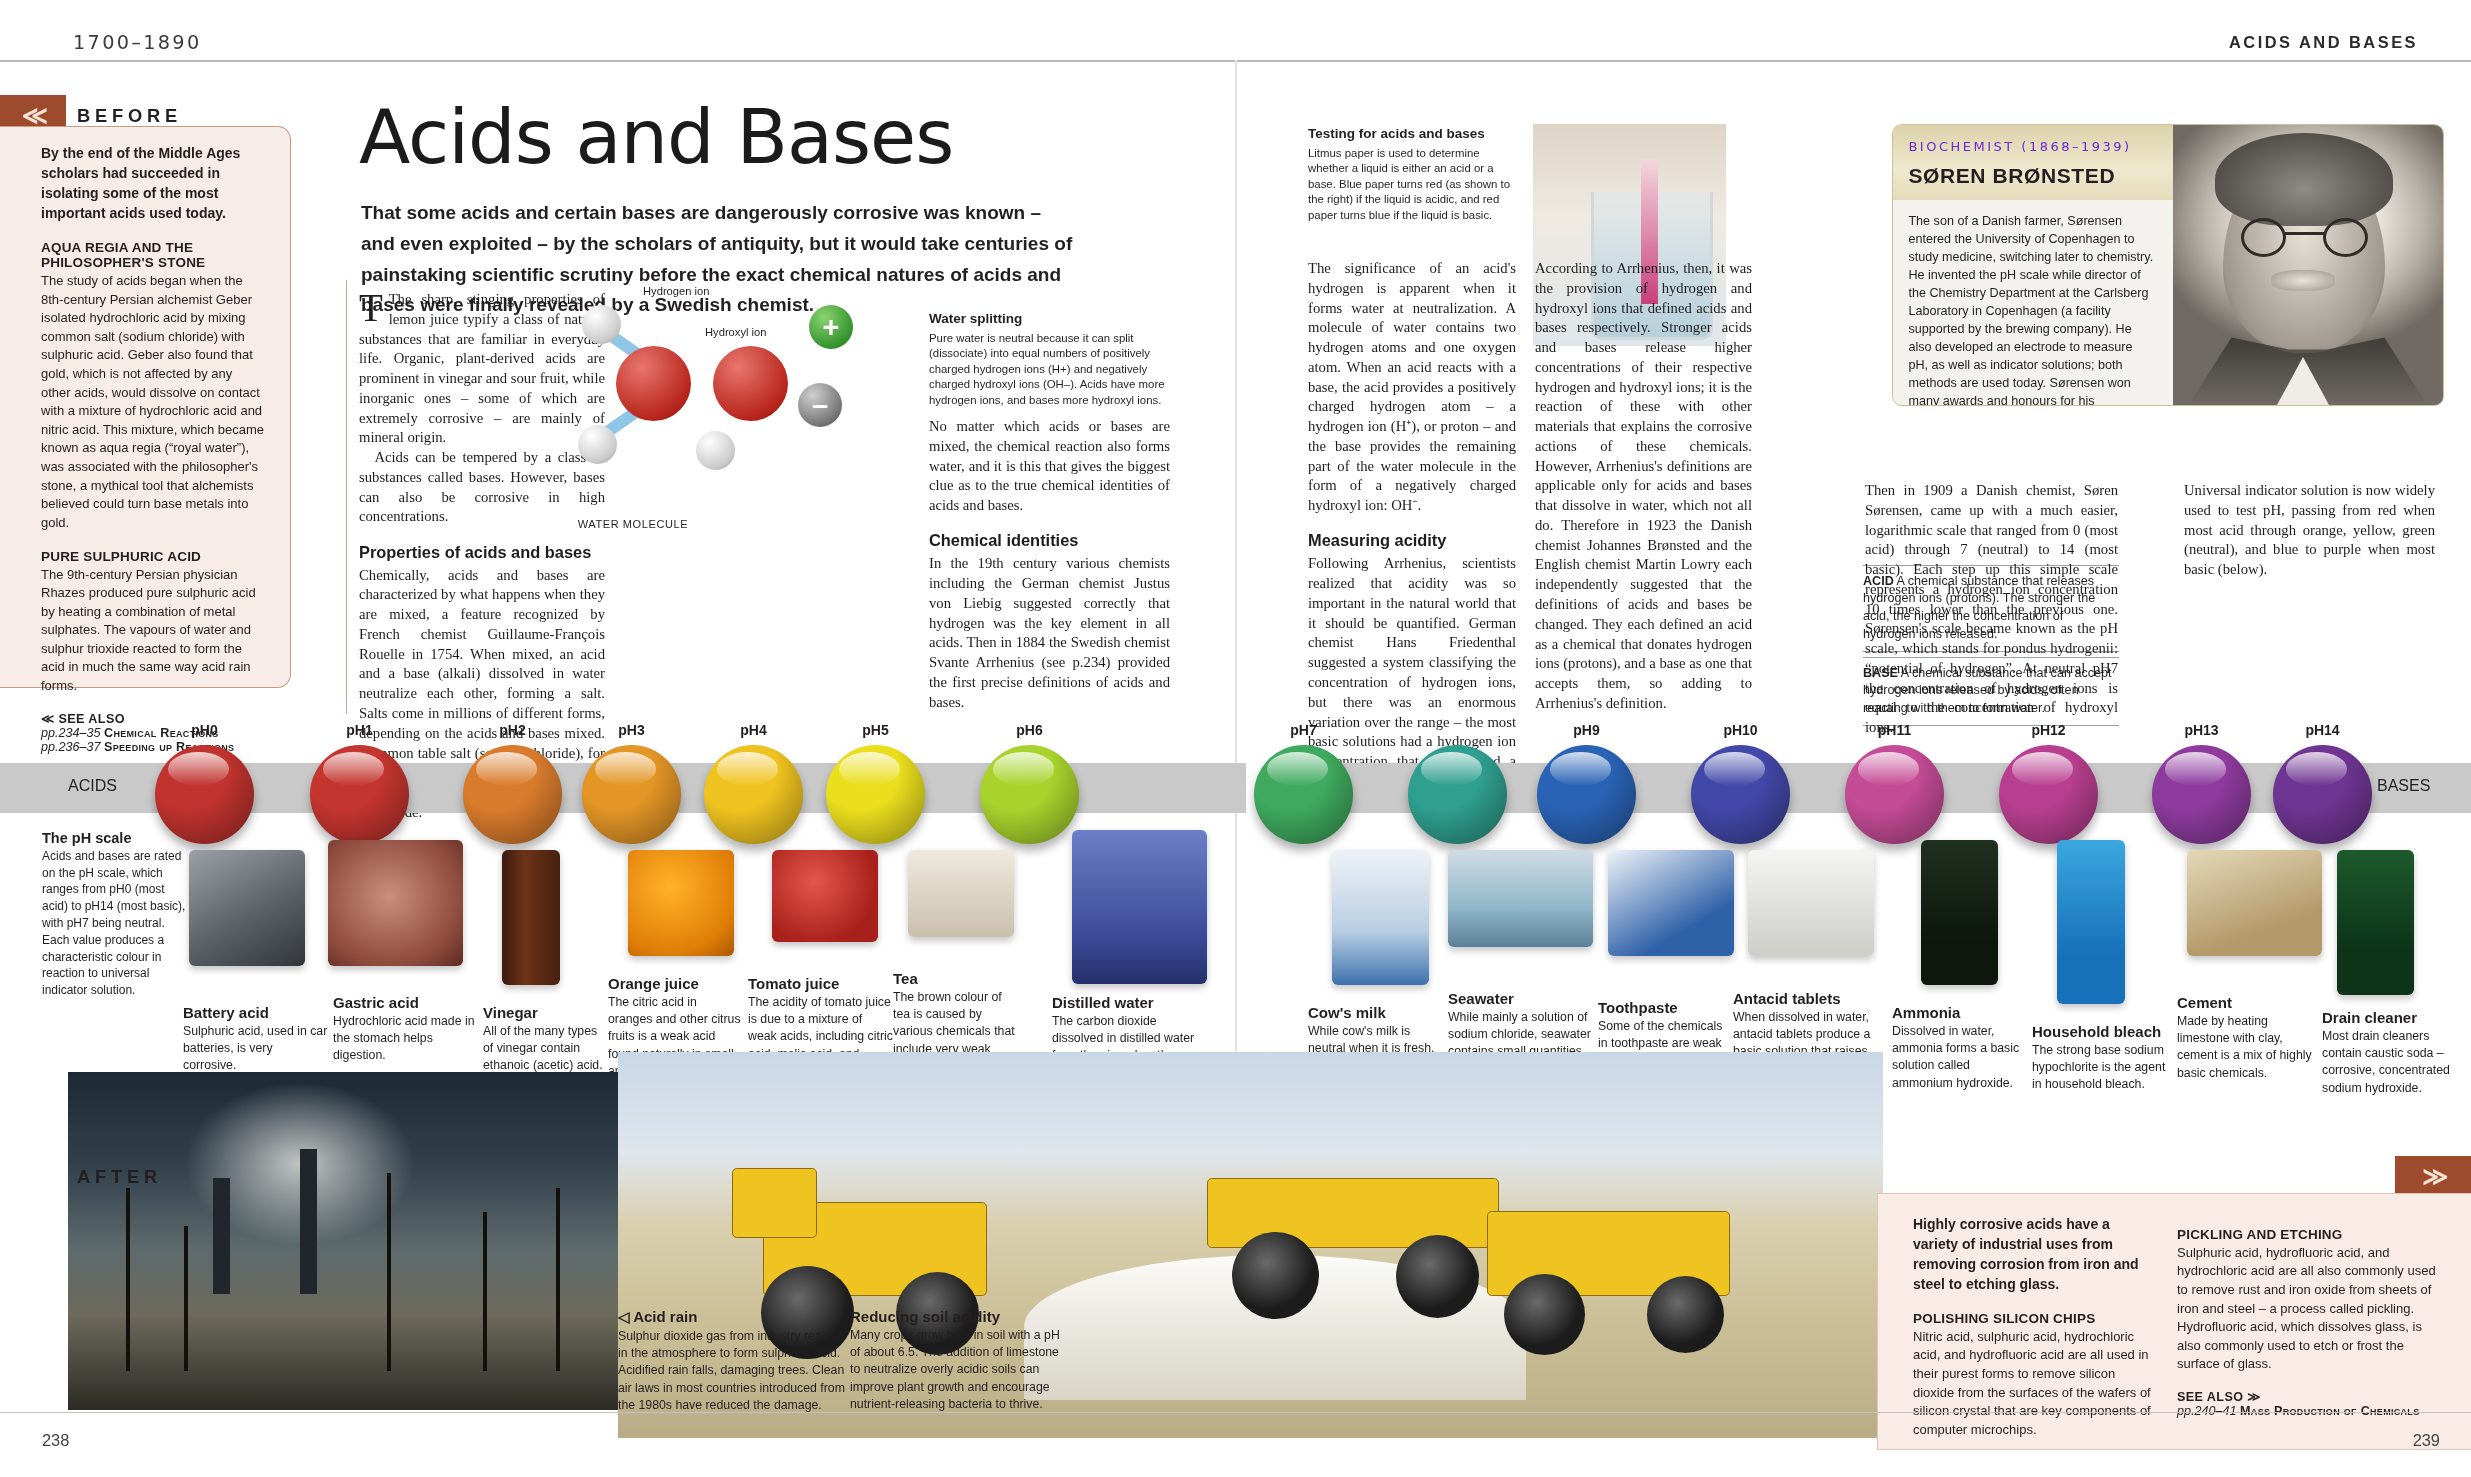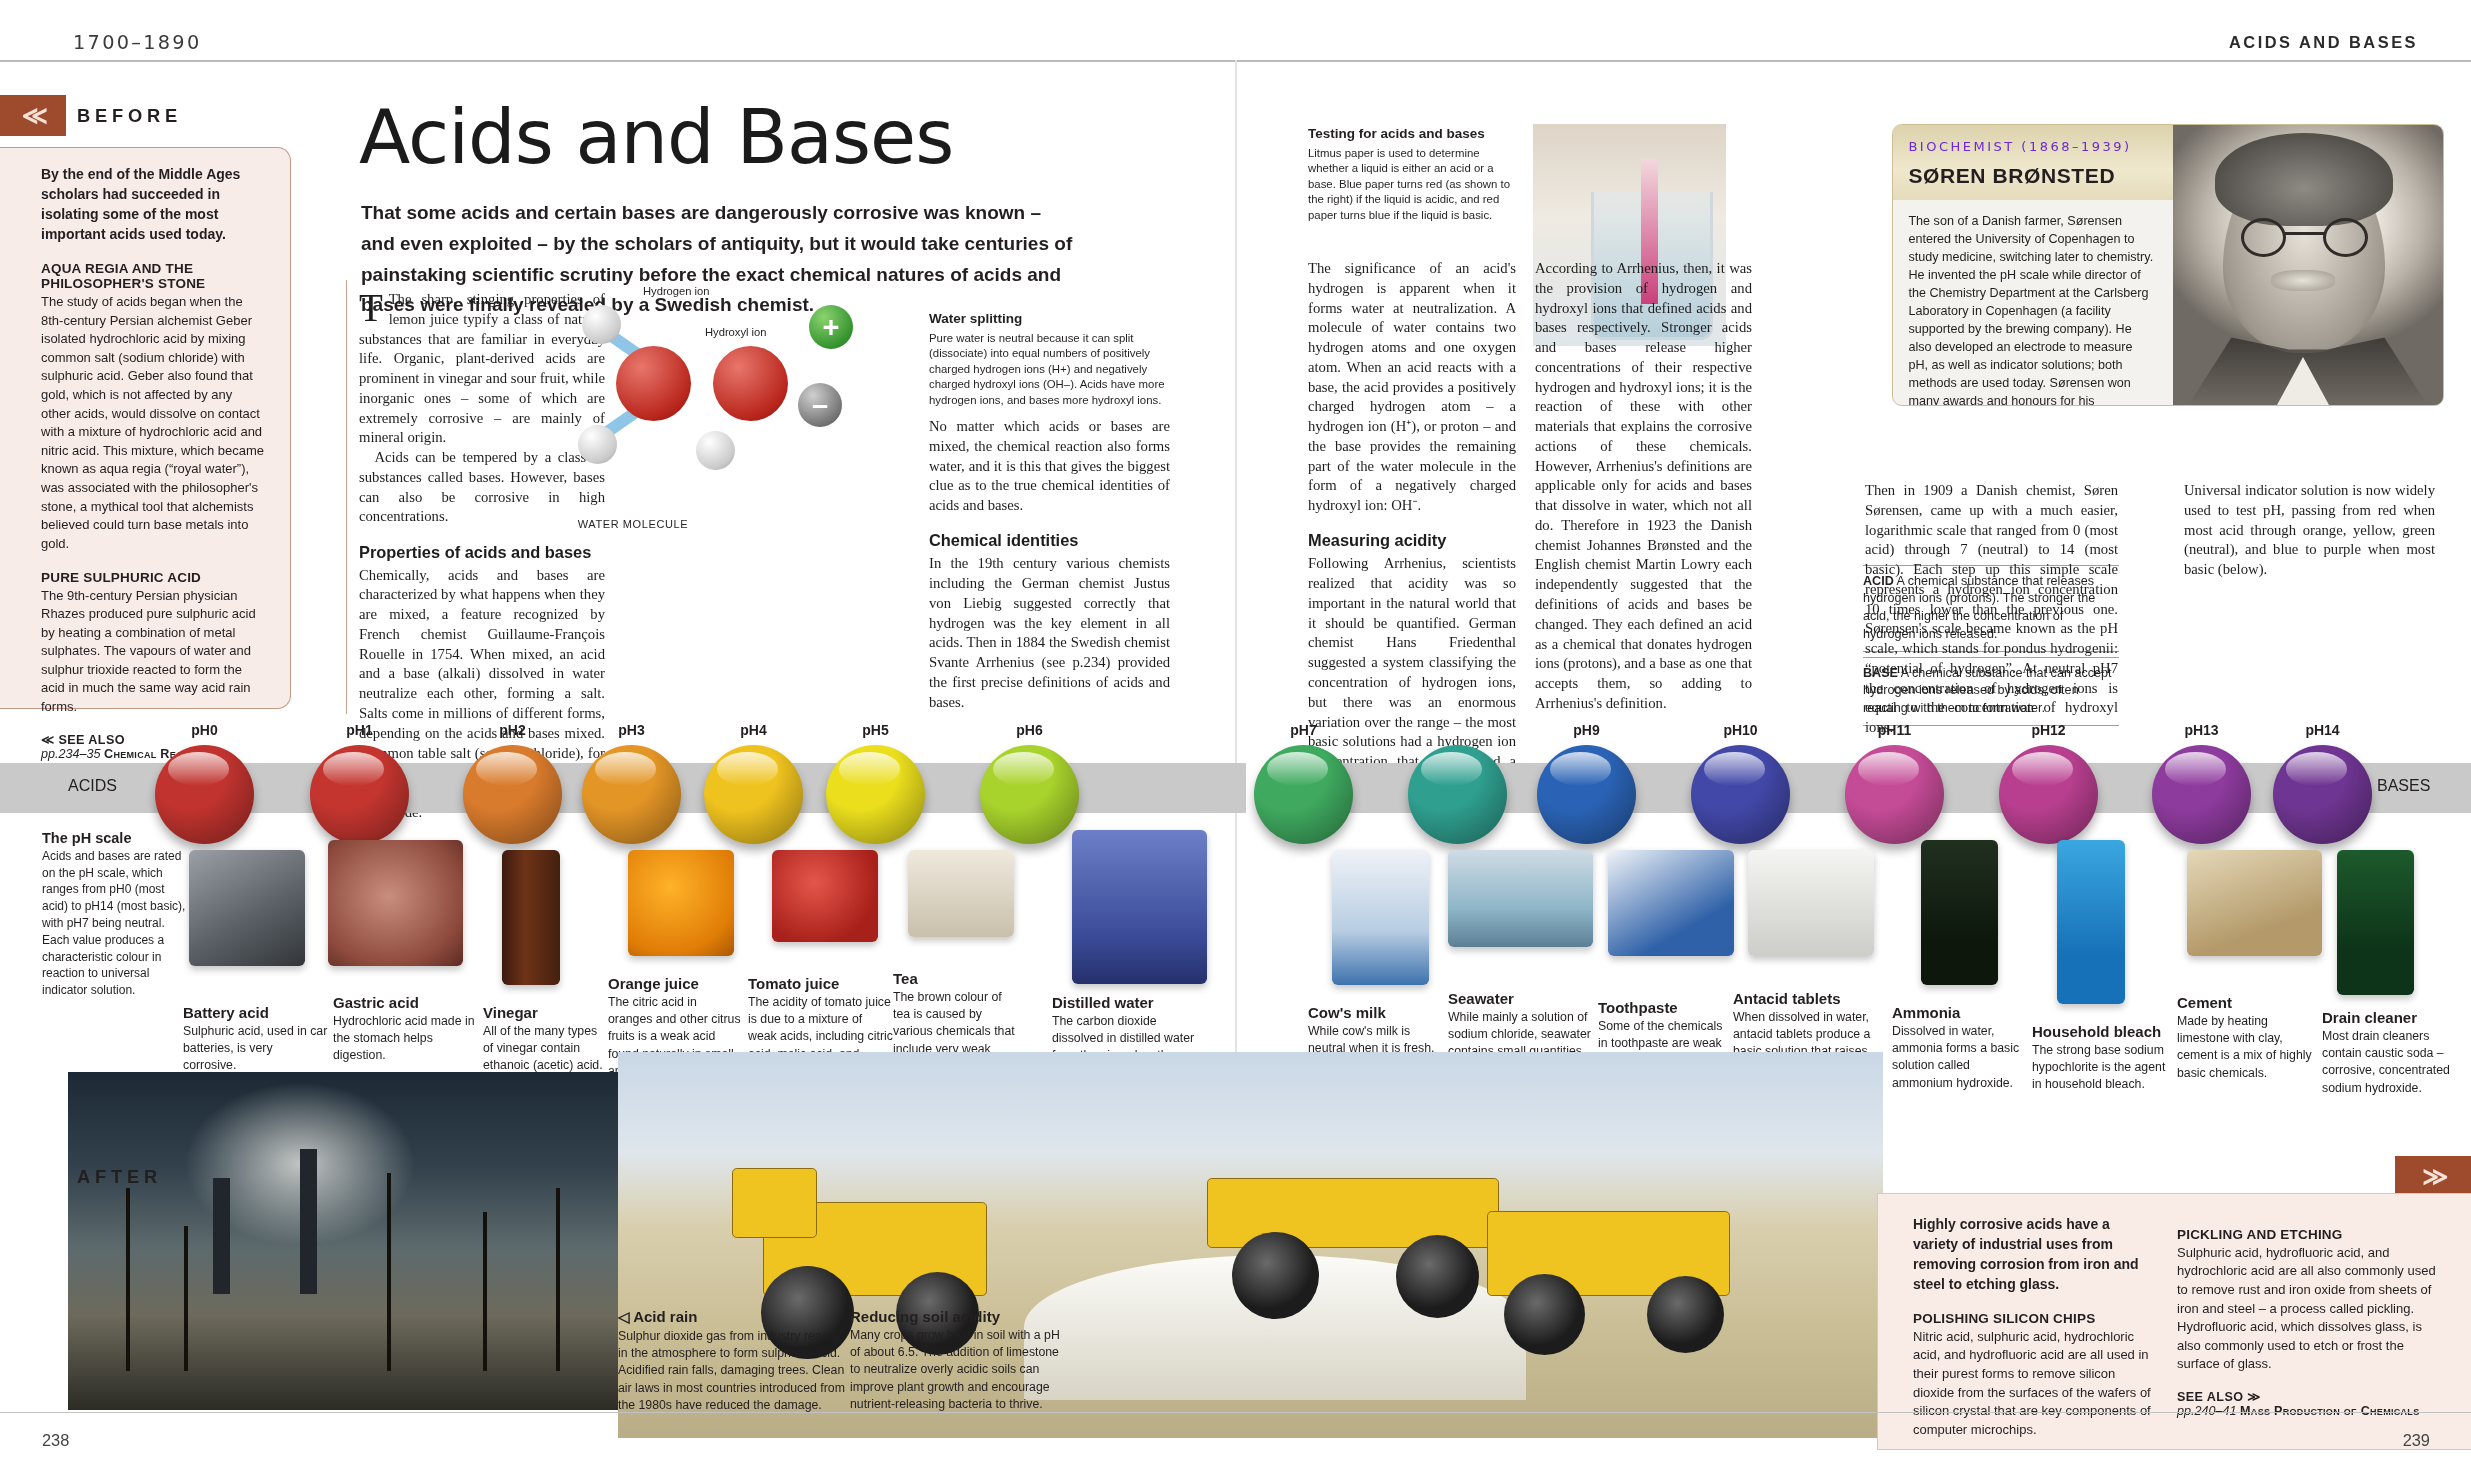--- a/index.html
+++ b/index.html
@@ -34,21 +34,21 @@
   .tab{position:absolute;height:41px;background:#9e4a2c;display:flex;align-items:center;}
   .tab.before{left:0;top:95px;width:66px;justify-content:center;}
   .tab .chev{color:#f4e2d7;font-size:25px;font-weight:bold;letter-spacing:-3.9px;}
   .tab-label{position:absolute;top:95px;left:77px;height:41px;display:flex;align-items:center;
      font-size:18.3px;font-weight:bold;letter-spacing:4.8px;}
   .tab.after{right:0;top:1156px;width:77px;justify-content:center;}
   .tab-label.after{position:absolute;top:1156px;right:93px;height:41px;display:flex;align-items:center;
      font-size:18.3px;font-weight:bold;letter-spacing:4.8px;}
 
   
-  .beforebox{position:absolute;left:0;top:147px;width:290px;height:560px;
+  .beforebox{position:absolute;left:0;top:126px;width:290px;height:560px;
      background:#f7ece7;border:1.4px solid #c79a86;border-left:none;border-top-right-radius:13.5px;border-bottom-right-radius:13.5px;}
   .afterbox{position:absolute;right:0;top:1193px;width:594px;height:255px;
      background:#f9ece6;border:1.4px solid #e0c4b5;border-right:none;}
   .bb-pad{padding:17.4px 25px 0 41px;}
   .lead{font-weight:bold;font-size:14px;line-height:1.42;}
   .subhd{font-weight:bold;font-size:13.5px;letter-spacing:0.2px;margin-top:16.4px;margin-bottom:1.9px;}
   .bodytiny{font-size:13px;line-height:1.43;}
   .seealso{font-weight:bold;font-size:12.6px;letter-spacing:0.4px;margin-top:15.4px;}
   .seeref{font-size:12.6px;font-style:italic;}
   .seeref b{font-style:normal;font-variant:small-caps;font-weight:bold;letter-spacing:0.3px;}
@@ -546,16 +546,16 @@
       <div class="seealso">SEE ALSO ≫</div>
       <div class="seeref">
         <span>pp.240–41</span>
         <b>Mass Production of Chemicals</b>
       </div>
     </div>
   </div>
 
   <div class="botrule"></div>
   <div class="pgnum" style="left:42px;">238</div>
-  <div class="pgnum" style="right:42px;text-align:center;">239</div>
+  <div class="pgnum" style="right:32px;text-align:center;">239</div>
 
 </div>
 
 
 </body></html>

